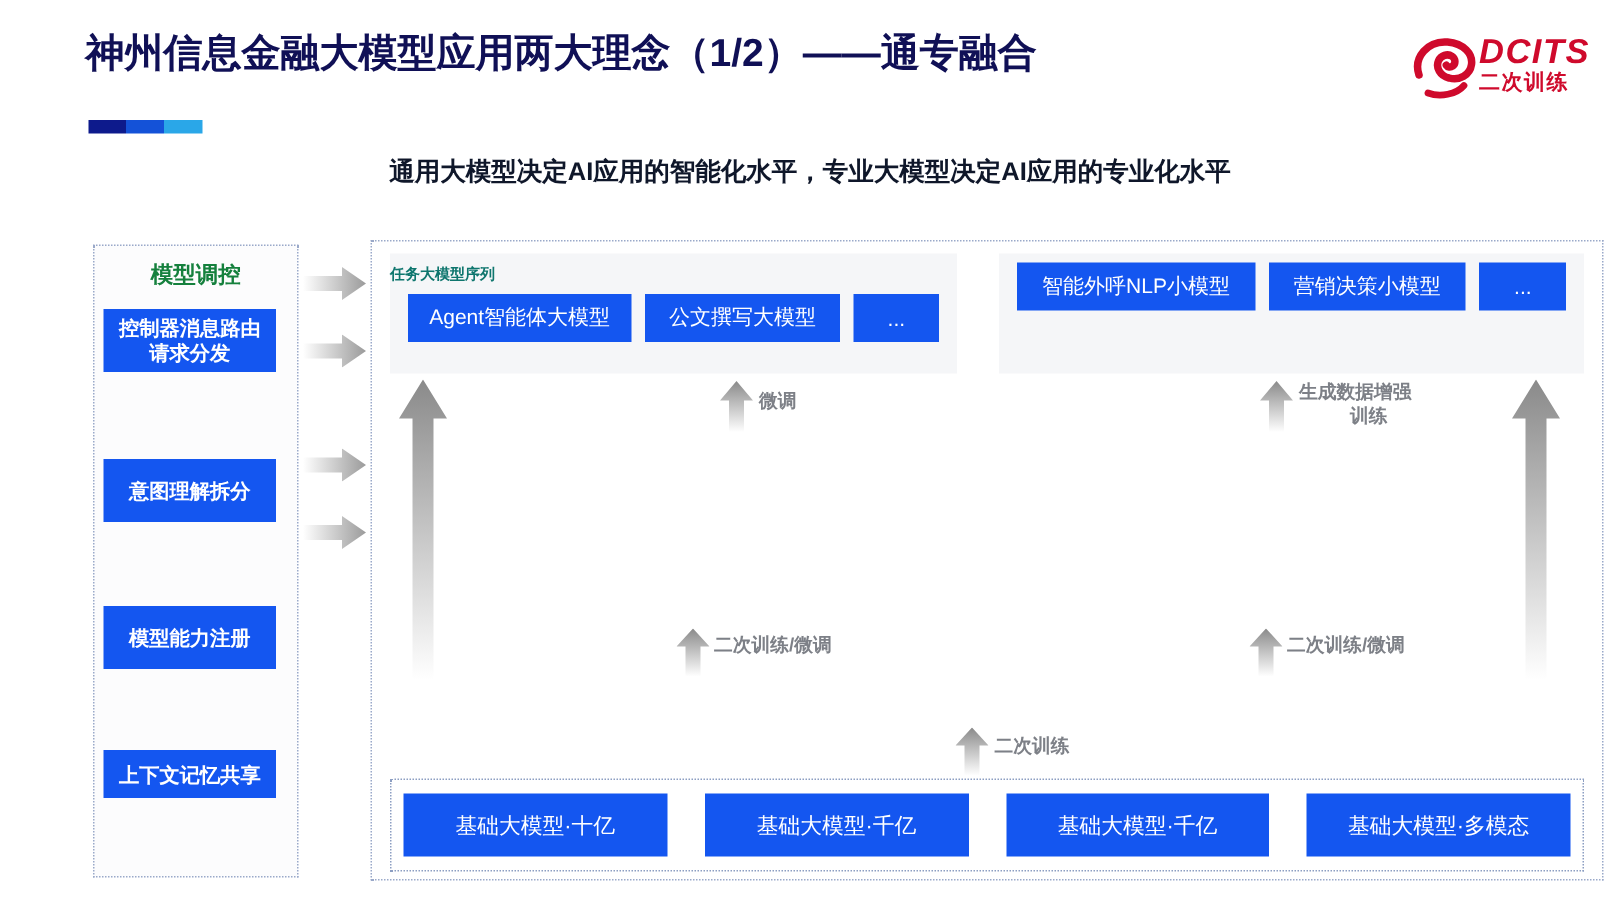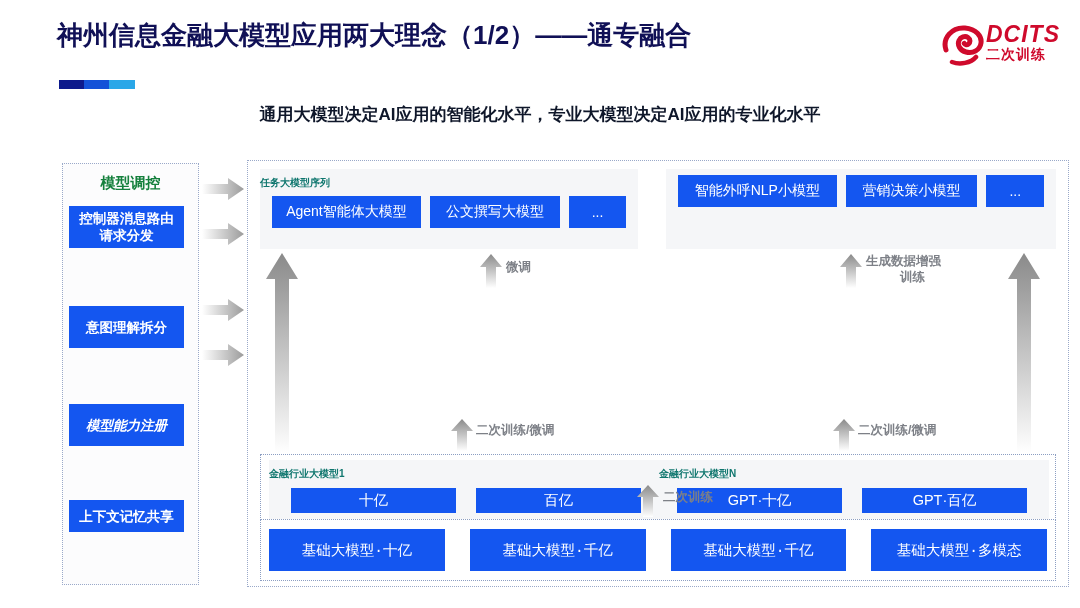--- a/index.html
+++ b/index.html
@@ -54,21 +54,21 @@
     color:#ffffff;
     font-size:13.5px; font-weight:bold;
     display:flex; align-items:center; justify-content:center;
     text-align:center;
     line-height:17px;
     box-sizing:border-box;
     padding:3px 4px;
   }
   .side-btn.b0{top:42px;height:42px;}
   .side-btn.b1{top:142px;height:42px;}
-  .side-btn.b2{top:240px;height:42px;font-style:italic;}
+  .side-btn.b2{top:240px;height:42px;}
   .side-btn.b3{top:336px;height:32px;}
 
   
   .rarrow{position:absolute;width:42px;height:22px;}
 
   
   .diagram{
     position:absolute; left:247px; top:160px;
     width:820px; height:425px;
     border:1px dotted #9aa9c9;
@@ -137,21 +137,21 @@
     display:flex;align-items:center;justify-content:center;
   }
 
   
   .base-wrap{
     position:absolute; left:12px; top:358px; width:796px; height:62px;
     border:1px dotted #8c9ec2; background:#ffffff; box-sizing:border-box;
   }
   .base-inner{
     position:absolute; left:8px; top:9px; right:8px; height:42px;
-    display:flex; gap:25px;font-family:Liberation Mono, monospace;
+    display:flex; gap:25px;
   }
   .base-chip{
     flex:1; background:#1456f0; color:#fff; font-size:14.5px;
     display:flex;align-items:center;justify-content:center;
   }
 
   
   .uparrow{position:absolute;}
   .alabel{
     position:absolute; font-size:12.5px; font-weight:bold; color:#7d8087;
@@ -251,42 +251,20 @@
   <svg class="uparrow" style="left:203px;top:258px;width:22px;height:32px;" viewBox="0 0 22 32" preserveAspectRatio="none">
     <path d="M11 0 L22 12 L16 12 L16 32 L6 32 L6 12 L0 12 Z" fill="url(#gu)"></path>
   </svg>
   <div class="alabel" style="left:228px;top:262px;">二次训练/微调</div>
 
   <svg class="uparrow" style="left:585px;top:258px;width:22px;height:32px;" viewBox="0 0 22 32" preserveAspectRatio="none">
     <path d="M11 0 L22 12 L16 12 L16 32 L6 32 L6 12 L0 12 Z" fill="url(#gu)"></path>
   </svg>
   <div class="alabel" style="left:610px;top:262px;">二次训练/微调</div>
 
-  <div class="industry-wrap">
-    <div class="industry-inner">
-      <div class="ind-col left">
-        <div class="panel-title">金融行业大模型1</div>
-        <div class="ind-grid">
-          <div class="ind-chip">十亿</div>
-          <div class="ind-chip">百亿</div>
-          <div class="ind-chip">千亿</div>
-          <div class="ind-chip">多模态</div>
-        </div>
-      </div>
-      <div class="ind-col right">
-        <div class="panel-title">金融行业大模型N</div>
-        <div class="ind-grid">
-          <div class="ind-chip">GPT·十亿</div>
-          <div class="ind-chip">GPT·百亿</div>
-          <div class="ind-chip">GPT·千亿</div>
-          <div class="ind-chip">GPT·多模态</div>
-        </div>
-      </div>
-    </div>
-  </div>
 
   <svg class="uparrow" style="left:389px;top:324px;width:22px;height:32px;" viewBox="0 0 22 32" preserveAspectRatio="none">
     <path d="M11 0 L22 12 L16 12 L16 32 L6 32 L6 12 L0 12 Z" fill="url(#gu)"></path>
   </svg>
   <div class="alabel" style="left:415px;top:329px;text-align:right;">二次训练</div>
 
   <div class="base-wrap">
     <div class="base-inner">
       <div class="base-chip">基础大模型·十亿</div>
       <div class="base-chip">基础大模型·千亿</div>

